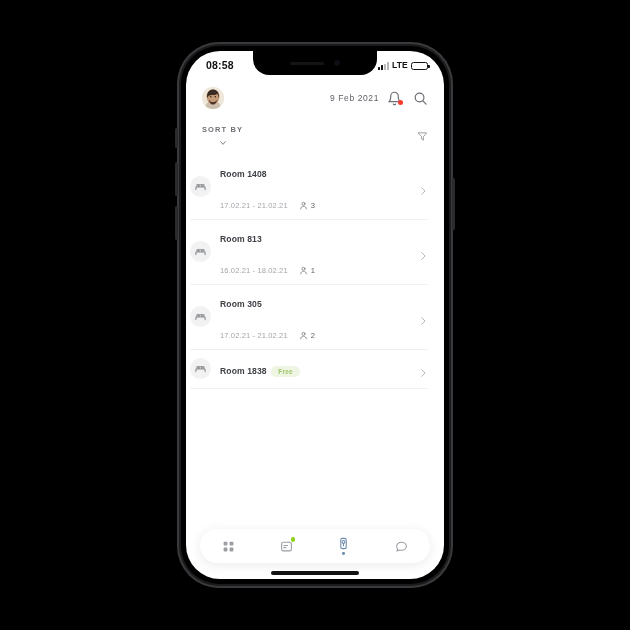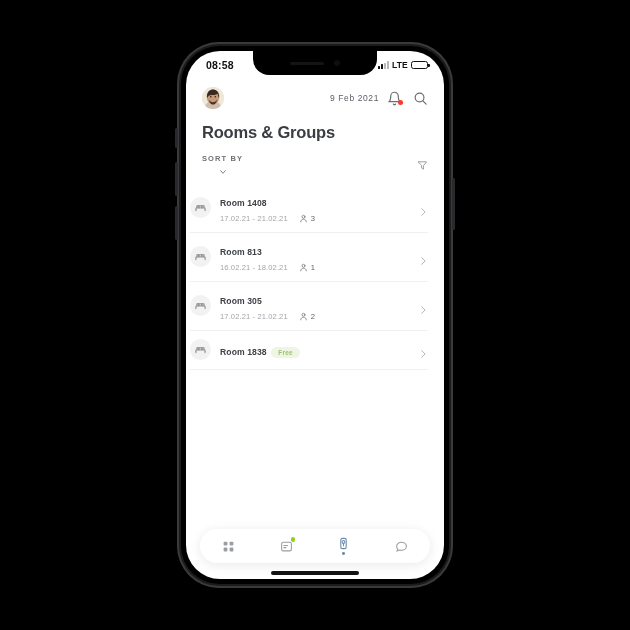--- a/index.html
+++ b/index.html
@@ -100,21 +100,21 @@
     z-index: 31;
   }
   #status-time {
     font-size: 10.5px;
     font-weight: bold;
     color: #111;
     letter-spacing: .2px;
   }
   #status-right {
     display: flex;
-    align-items: center;
+    align-items: flex-end;
     gap: 3px;
   }
   .signal-bars { display: flex; align-items: flex-end; gap: 1px; height: 8px; }
   .signal-bars i { display: block; width: 2px; background: #111; border-radius: .5px; }
   .signal-bars i:nth-child(1) { height: 3px; }
   .signal-bars i:nth-child(2) { height: 5px; }
   .signal-bars i:nth-child(3) { height: 6.5px; background: #b9b9bb; }
   .signal-bars i:nth-child(4) { height: 8px; background: #b9b9bb; }
   #status-lte { font-size: 8.5px; font-weight: bold; color: #111; letter-spacing: .2px; }
   #battery {
@@ -253,21 +253,21 @@
   .room-name {
     font-size: 8.6px;
     font-weight: bold;
     color: #3e4146;
     letter-spacing: .1px;
   }
   .room-meta {
     display: flex;
     align-items: center;
     gap: 11px;
-    margin-top: 4px;
+    margin-top: 20px;
   }
   .room-dates {
     font-size: 7.6px;
     color: #a2a5aa;
     letter-spacing: .1px;
   }
   .room-guests {
     display: flex;
     align-items: center;
     gap: 3px;
@@ -394,21 +394,20 @@
           </span>
           <span class="hdr-icon">
             <svg width="15" height="15" viewBox="0 0 24 24" fill="none" stroke="#6b6e73" stroke-width="1.9" stroke-linecap="round">
               <circle cx="10.5" cy="10.5" r="7"></circle>
               <line x1="15.8" y1="15.8" x2="21" y2="21"></line>
             </svg>
           </span>
         </div>
       </div>
 
-      <div id="page-title">Rooms &amp; Groups</div>
 
 
       <div id="sort-row">
         <div id="sort-by">
           <span>SORT BY</span>
           <span>
             <svg width="8" height="8" viewBox="0 0 24 24" fill="none" stroke="#6e7176" stroke-width="2.6" stroke-linecap="round" stroke-linejoin="round">
               <polyline points="5 8 12 16 19 8"></polyline>
             </svg>
           </span>

